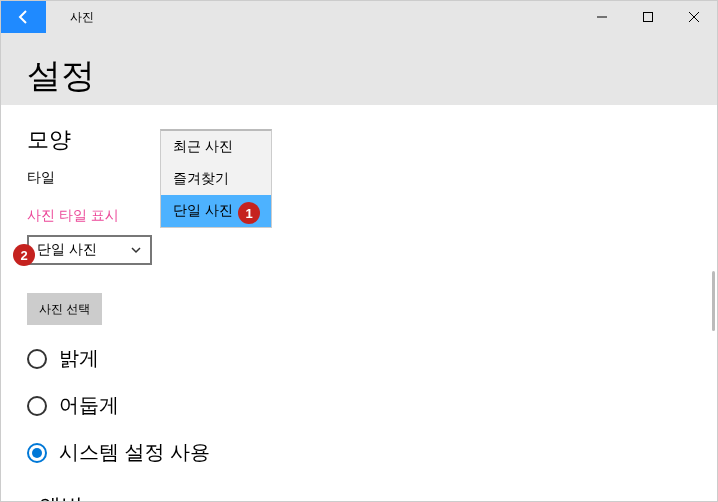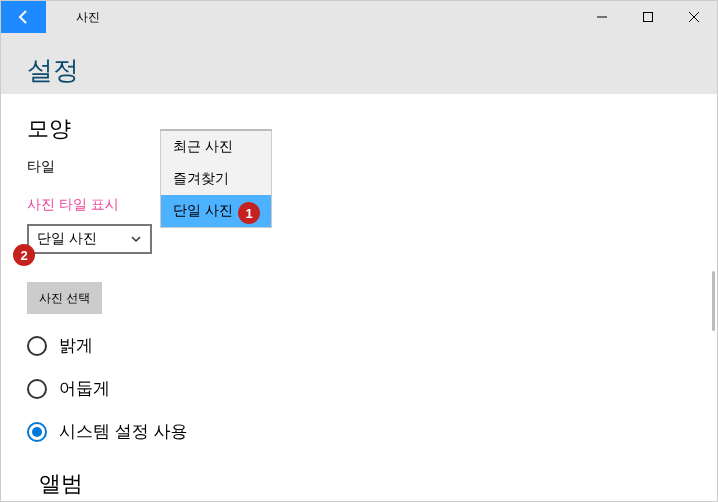--- a/index.html
+++ b/index.html
@@ -1,41 +1,41 @@
 <!DOCTYPE html>
 <html><head>
   <meta charset="utf-8">
   <style>
     * { margin: 0; padding: 0; box-sizing: border-box; font-family: "Malgun Gothic", "Segoe UI", sans-serif; }
     body { width: 718px; height: 502px; background: #fff; overflow: hidden; border: 1px solid #ccc; position: relative; }
     
     .titlebar { height: 32px; background: #e6e6e6; display: flex; align-items: center; position: relative; }
     .back-btn { width: 45px; height: 32px; background: #1f8aff; color: #fff; display: flex; align-items: center; justify-content: center; }
     .back-btn svg { width: 16px; height: 16px; }
-    .title-text { margin-left: 30px; font-size: 12px; color: #000; }
+    .title-text { margin-left: 24px; font-size: 12px; color: #000; }
     .win-controls { position: absolute; right: 0; top: 0; display: flex; height: 32px; }
     .win-btn { width: 46px; height: 32px; display: flex; align-items: center; justify-content: center; }
     .win-btn svg { width: 10px; height: 10px; }
     
     .header-area { background: #e6e6e6; padding: 20px 26px 6px 26px; }
-    .page-title { font-size: 26px; font-weight: 400; color: #0c4a6e; }
+    .page-title { font-size: 34px; font-weight: 400; color: #000000; }
     
     .content { padding: 18px 26px 0 26px; position: relative; }
     .section-title { font-size: 22px; color: #000; margin-top: 2px; }
     
     .label-tile { font-size: 14px; color: #000; margin-top: 14px; }
     .label-tile-display { font-size: 14px; color: #ec4899; margin-top: 20px; }
     
     .dropdown { margin-top: 10px; width: 125px; height: 30px; border: 2px solid #777; display: flex; align-items: center; justify-content: space-between; padding: 0 8px; font-size: 14px; background: #fff; }
     .dropdown .chev { width: 12px; height: 12px; }
     
     .choose-btn { margin-top: 28px; height: 32px; padding: 0 12px; background: #ccc; border: none; font-size: 12px; display: inline-flex; align-items: center; }
     
     .mode-label { font-size: 14px; margin-top: 26px; }
-    .radio-row { display: flex; align-items: center; margin-top: 20px; gap: 12px; font-size: 17px; }
+    .radio-row { display: flex; align-items: center; margin-top: 20px; gap: 12px; font-size: 20px; }
     .radio-circle { width: 20px; height: 20px; border: 2px solid #333; border-radius: 50%; display: flex; align-items: center; justify-content: center; }
     .radio-circle.selected { border-color: #0078d7; }
     .radio-dot { width: 10px; height: 10px; background: #0078d7; border-radius: 50%; }
     
     .album-title { font-size: 22px; margin-top: 26px; margin-left: 12px; }
     
     .flyout { position: absolute; left: 159px; top: 128px; width: 112px; background: #f2f2f2; border: 1px solid #ccc; border-top: 2px solid #bbb; }
     .flyout-item { padding: 7px 12px; font-size: 14px; }
     .flyout-item.highlight { background: #4db2ff; }
     

